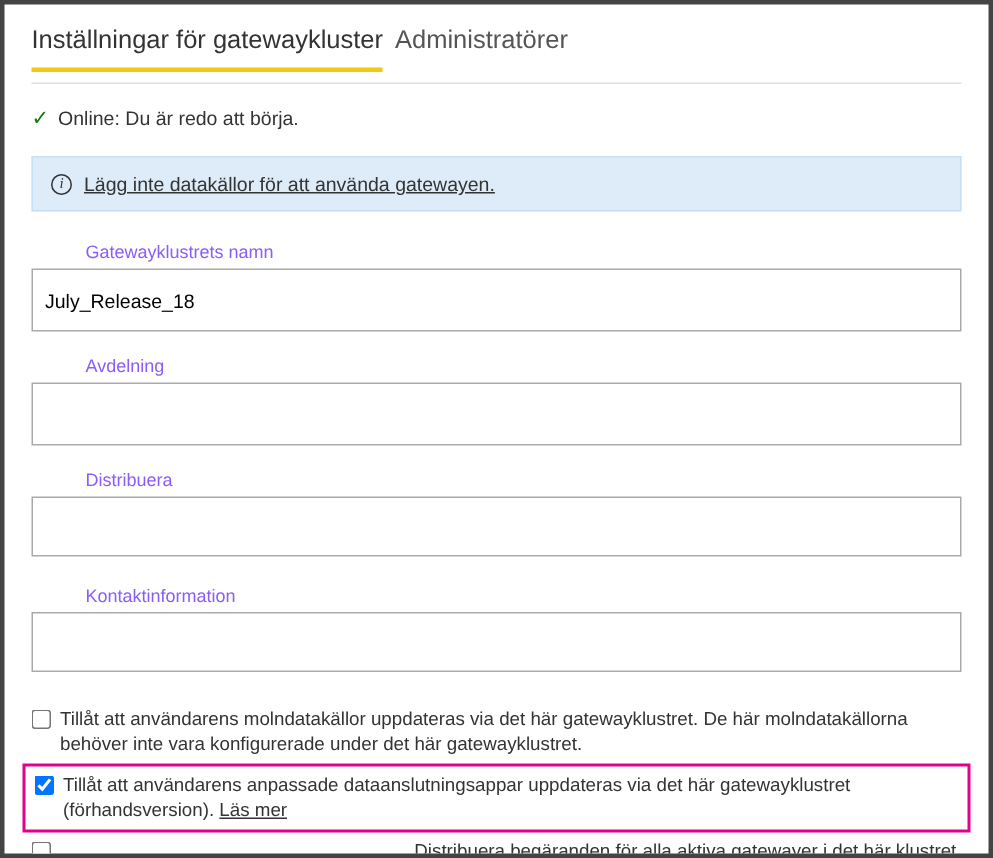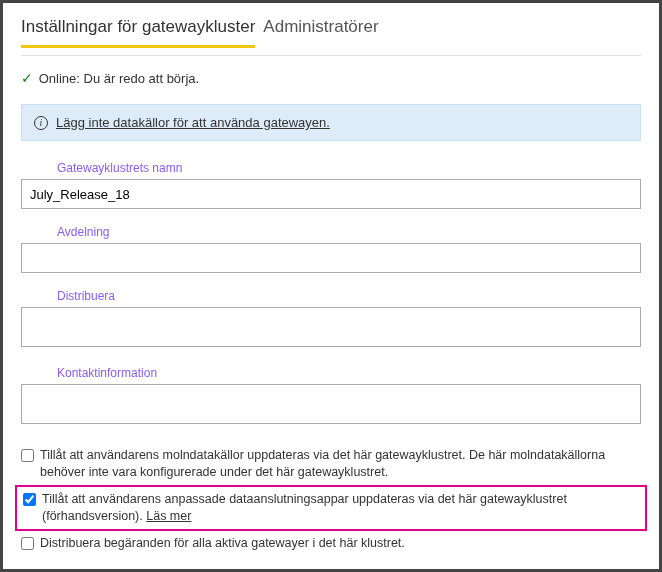--- a/index.html
+++ b/index.html
@@ -60,21 +60,21 @@
   .field { margin-bottom: 16px; }
   .field-label {
     font-size: 12px;
     color: #8b5cf6;
     margin-bottom: 4px;
     display: block;
     margin-left: 36px;
   }
   .field input[type=text] {
     width: 100%;
-    height: 30px;
+    height: 42px;
     border: 1px solid #aaa;
     padding: 4px 8px;
     font-size: 13px;
     background:#fff;
   }
   .field textarea {
     width:100%;
     height: 40px;
     border:1px solid #aaa;
     padding:4px 8px;
@@ -83,20 +83,21 @@
     resize:none;
   }
   .chk-row {
     display:flex;
     align-items:flex-start;
     gap:6px;
     font-size:12.5px;
     color:#333;
     line-height:1.35;
     padding:4px 0;
+    justify-content:space-between;
   }
   .chk-row input[type=checkbox]{ margin-top:2px; }
   .highlight {
     border: 2px solid #e3008c;
     padding: 4px 6px;
     margin: 0 -6px;
   }
   .learn-more { text-decoration: underline; cursor:pointer; color:#333;}
 </style>
 </head>

